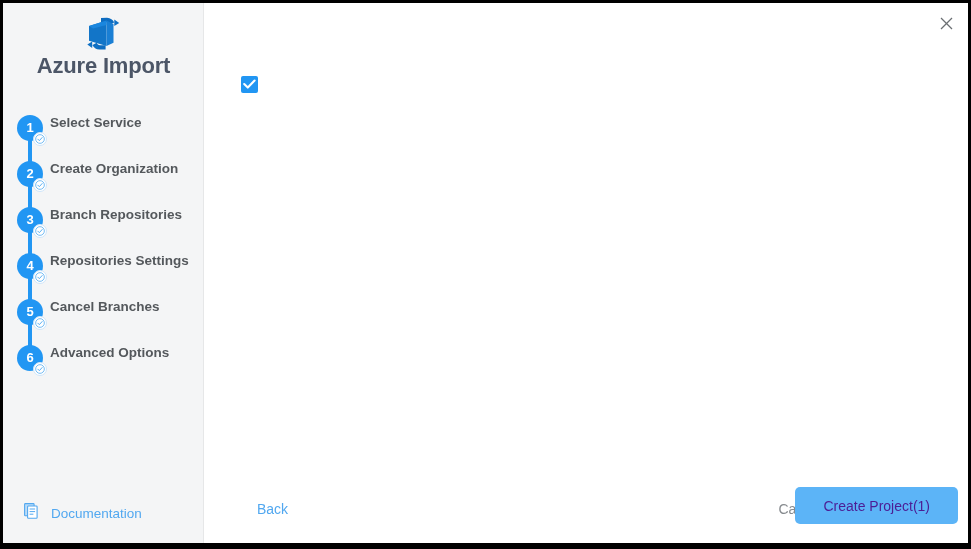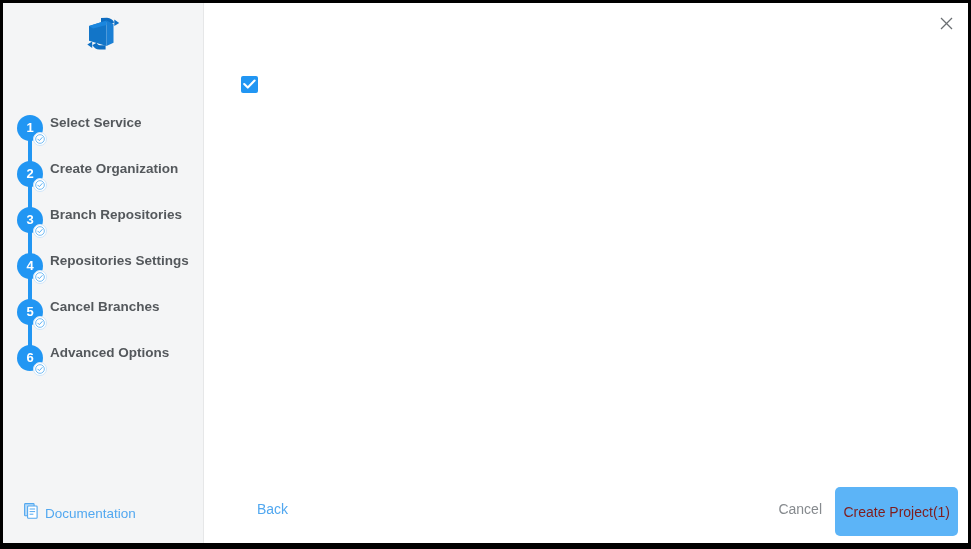--- a/index.html
+++ b/index.html
@@ -116,21 +116,21 @@
     color: #54585c;
     white-space: nowrap;
   }
 
   #documentation {
     position: absolute;
     left: 21px;
     bottom: 20px;
     display: flex;
     align-items: center;
-    gap: 6px;
+    gap: 12px;
     cursor: pointer;
   }
   #documentation .doc-label {
     font-size: 13.5px;
     color: #52a8f0;
   }
 
   
   #content {
     position: absolute;
@@ -199,26 +199,26 @@
     right: 146px;
     top: 19px;
     font-size: 14px;
     color: #868a8e;
     cursor: pointer;
   }
   #create-btn {
     position: absolute;
     right: 10px;
     top: 5px;
-    height: 49px;
-    padding: 0 8px;
+    height: 37px;
+    padding: 0 28px;
     border: none;
     border-radius: 5px;
     background: #5cb4f7;
-    color: #7f1d1d;
+    color: #4c1d95;
     font-size: 14px;
     font-family: "Liberation Sans", sans-serif;
     cursor: pointer;
     white-space: nowrap;
   }
 </style>
 </head>
 <body>
 
 <div id="frame">
@@ -230,20 +230,21 @@
         <path d="M22.5 1.5 L22.5 5.2 L28.3 5.2 L28.3 9.0 L33.2 6.0 L28.3 2.6 L28.3 5.2" fill="#1071c5"></path>
         <path d="M21.0 0.8 C24.5 0.8 27.0 3.0 28.0 5.4 L24.0 7.6 C23.3 6.2 22.2 5.2 20.6 5.2 L15.0 5.2 L15.0 1.0 Z" fill="#0d6cc0"></path>
         <polygon points="3.0,9.0 20.5,3.6 20.5,29.0 3.0,23.8" fill="#1275c8"></polygon>
         <polygon points="20.5,3.6 27.5,7.0 27.5,25.8 20.5,29.0" fill="#1a7fd4"></polygon>
         <polygon points="3.0,9.0 20.5,3.6 20.5,8.0 7.0,11.6" fill="#1a86de"></polygon>
         <path d="M13.5 32.6 C10.0 32.6 7.6 30.4 6.6 28.0 L10.6 25.8 C11.3 27.2 12.4 28.2 14.0 28.2 L19.6 28.2 L19.6 32.4 Z" fill="#0d6cc0"></path>
         <path d="M12.0 32.0 L12.0 28.3 L6.2 28.3 L6.2 24.5 L1.3 27.5 L6.2 30.9 L6.2 28.3" fill="#1071c5"></path>
       </svg>
     </div>
 
+    <div id="app-title">Azure Import</div>
 
     <div id="stepper">
 
       <div class="step">
         <div class="step-line"></div>
         <div class="step-circle">1</div>
         <div class="step-check">
           <svg width="10" height="10" viewBox="0 0 12 12">
               <circle cx="6" cy="6" r="5.2" fill="none" stroke="#5bb0f2" stroke-width="1"></circle>
               <path d="M3.4 6.2 L5.2 8.0 L8.6 4.2" fill="none" stroke="#5bb0f2" stroke-width="1.2" stroke-linecap="round" stroke-linejoin="round"></path>

